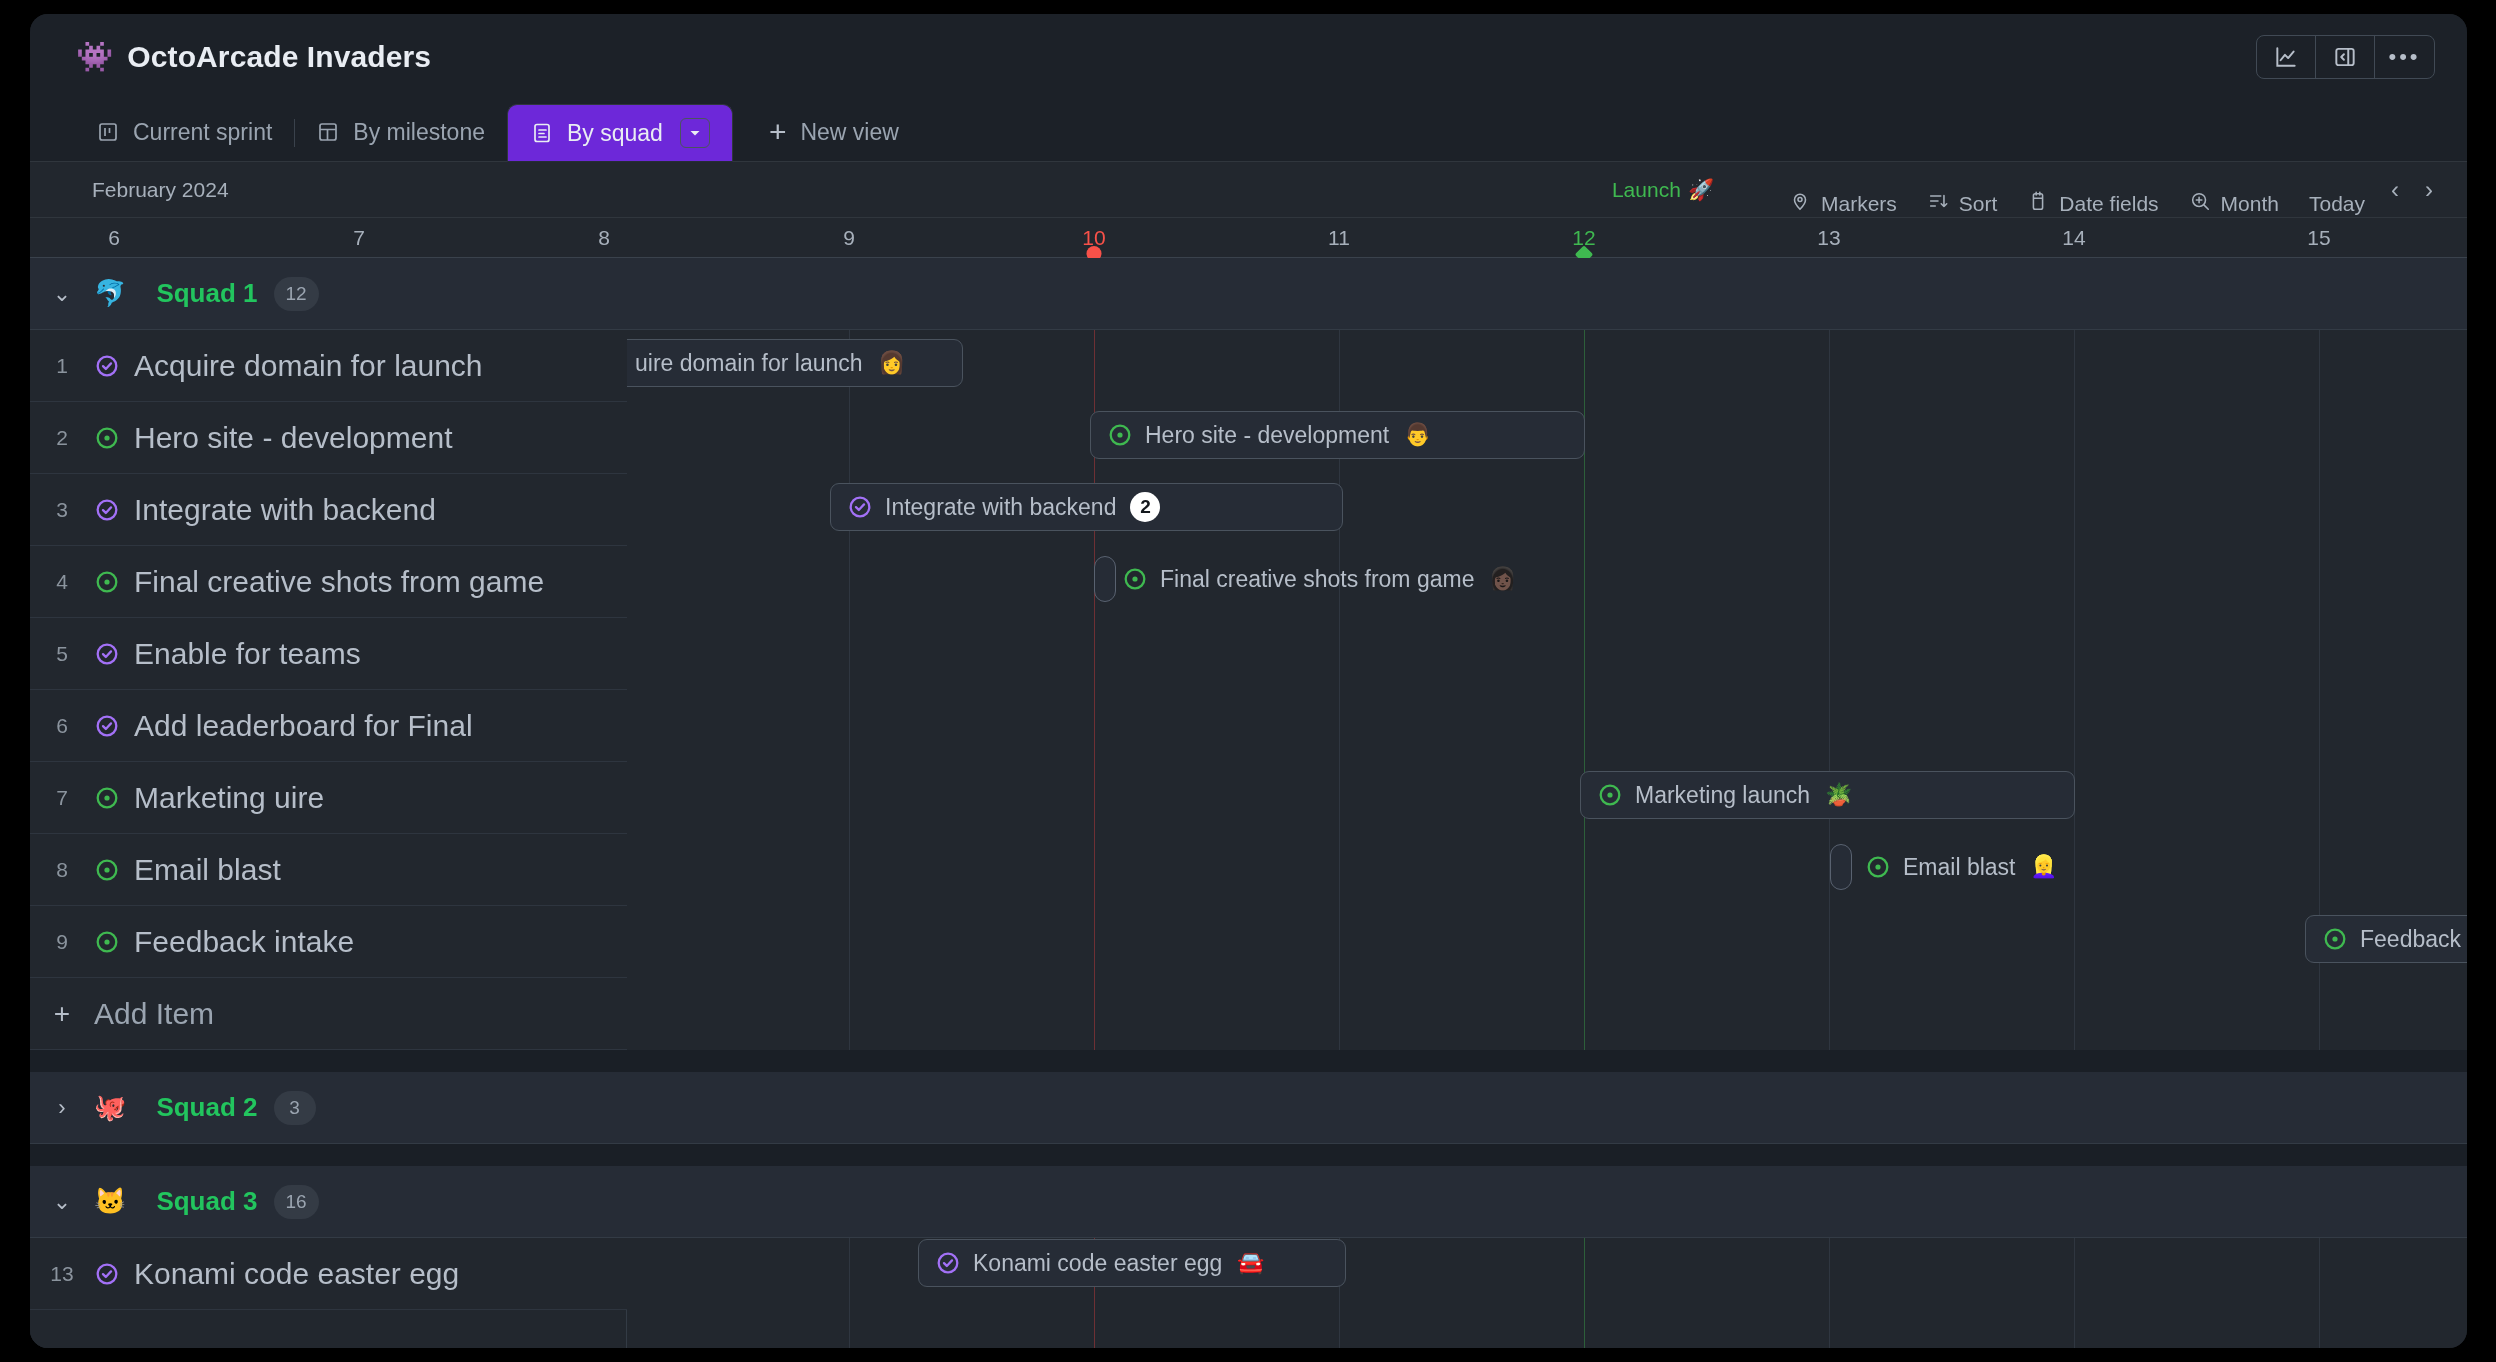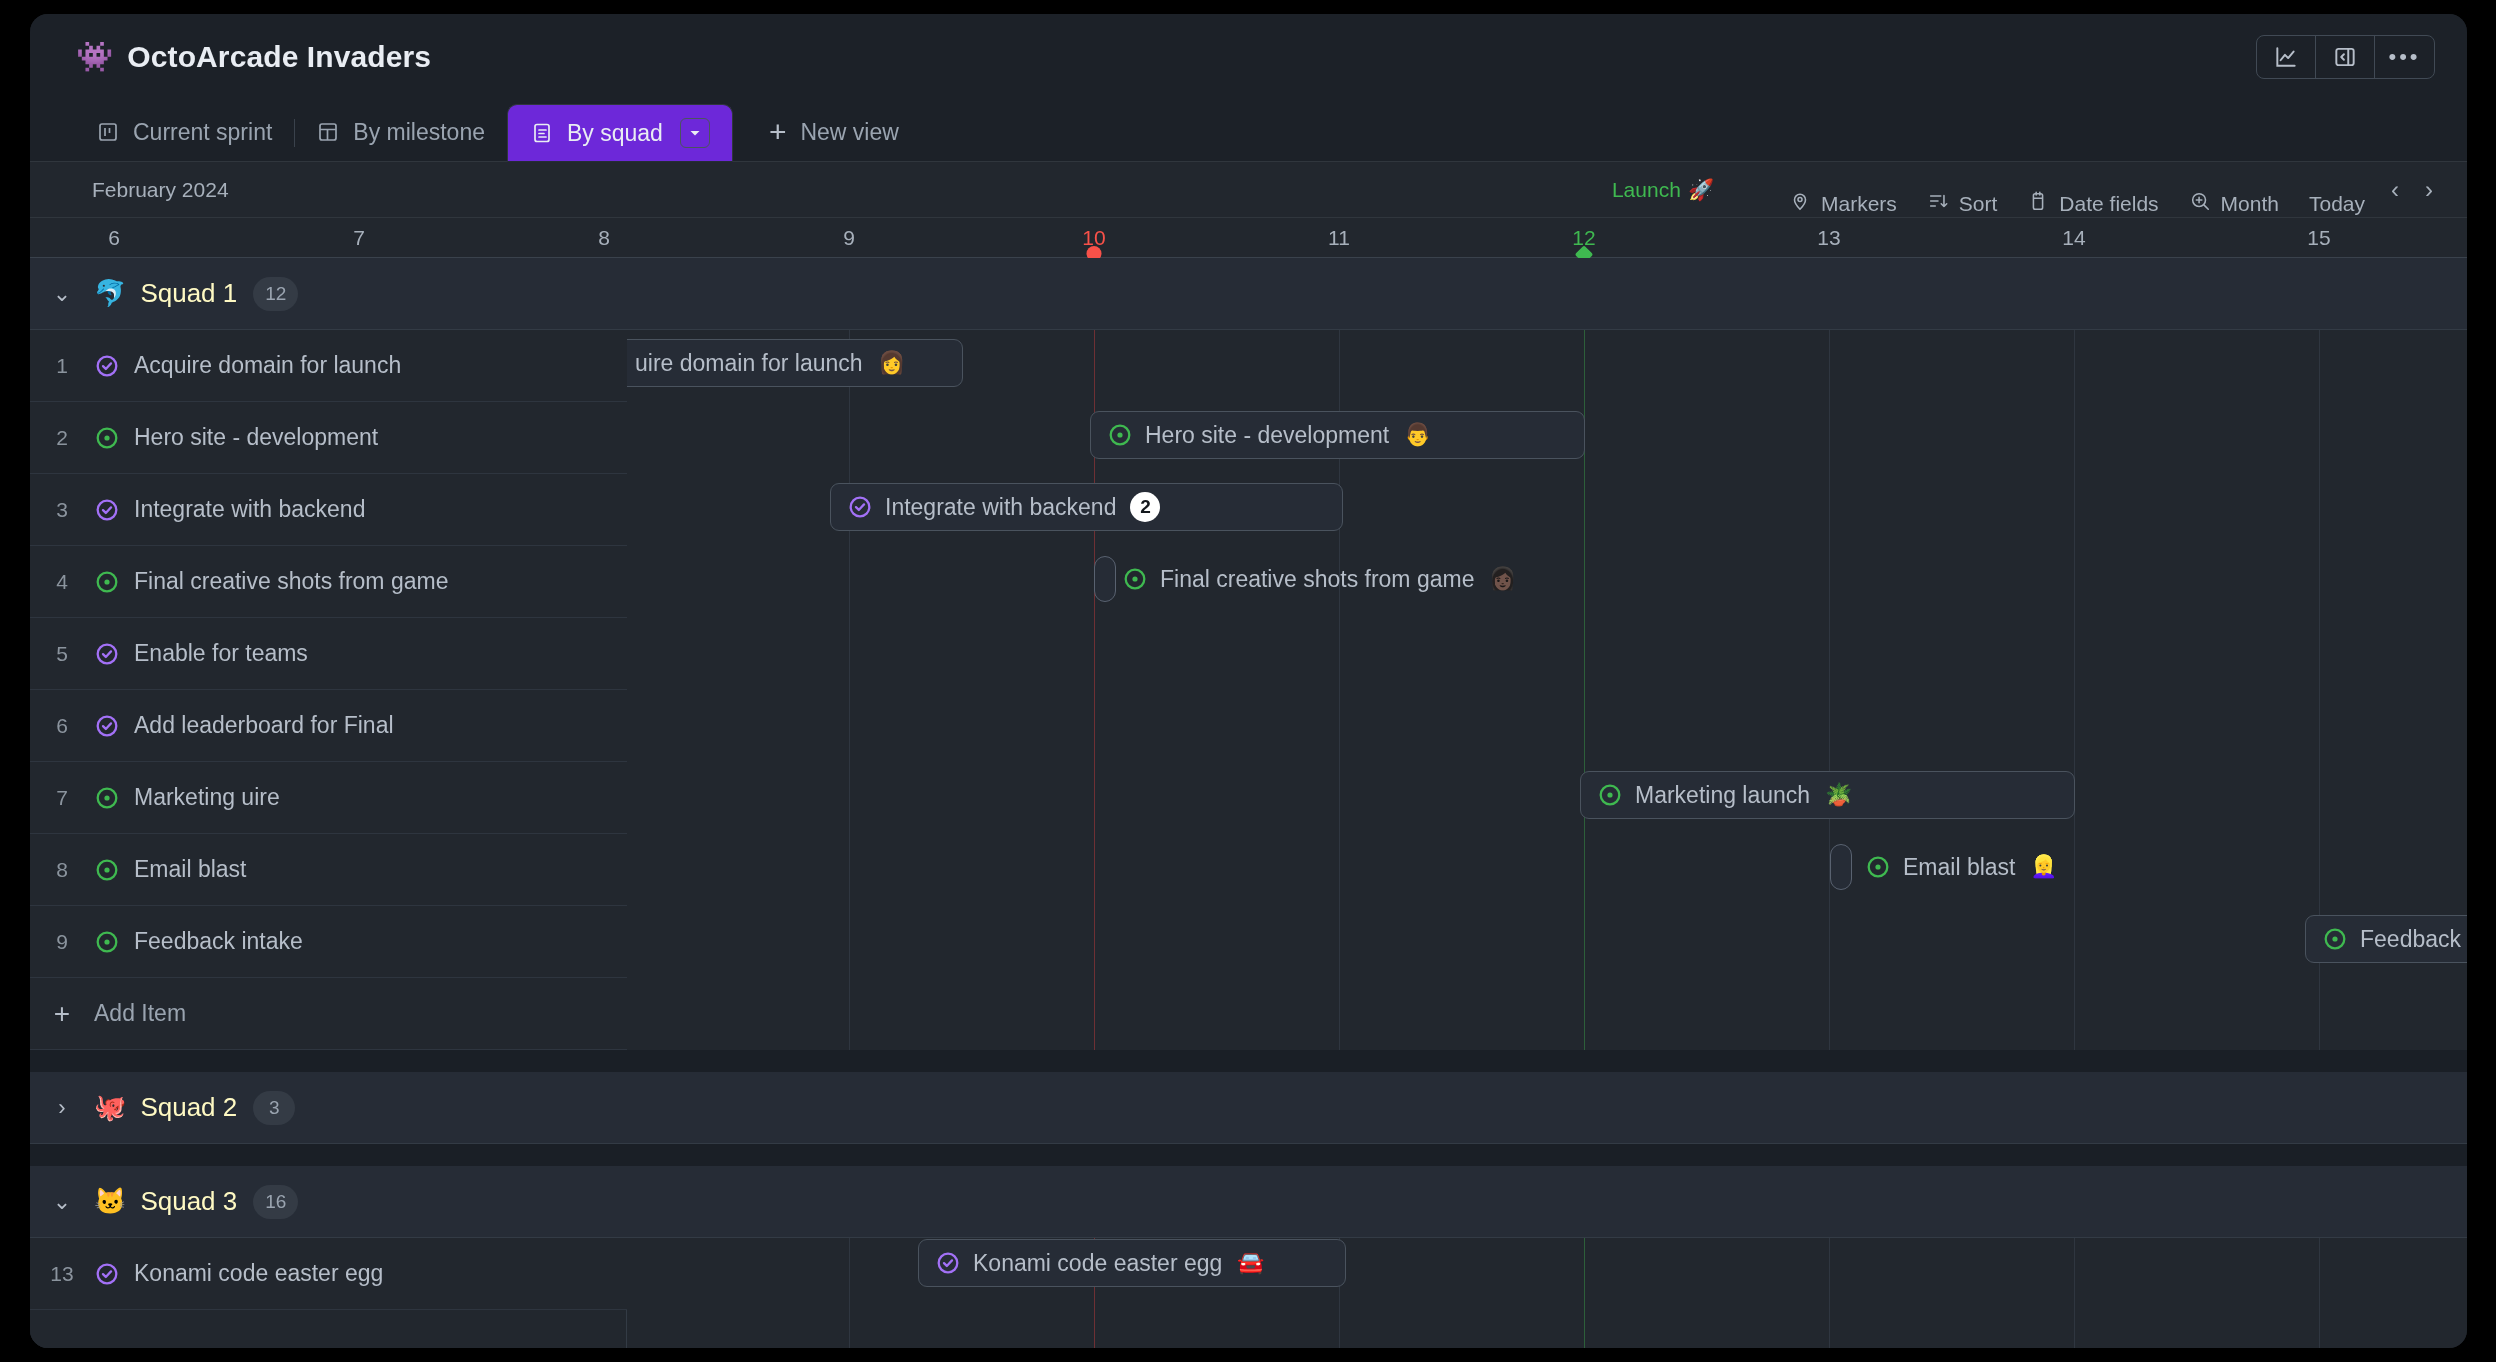--- a/index.html
+++ b/index.html
@@ -141,37 +141,37 @@
 
   .grouphdr {
     position: absolute; left: 0; right: 0;
     height: 72px; display: flex; align-items: center;
     background: #262c36;
     border-bottom: 1px solid #333b45;
     z-index: 7;
   }
   .grouphdr .chev { width: 64px; text-align: center; color: #b6bec9; font-size: 22px; }
   .grouphdr .gemoji { font-size: 26px; margin-right: 14px; }
-  .grouphdr .gname { font-size: 26px; font-weight: normal; color: #fef9c3; }
+  .grouphdr .gname { font-size: 26px; font-weight: bold; color: #22c55e; margin-left: 16px; }
   .count {
     margin-left: 16px; min-width: 42px; height: 34px;
     padding: 0 12px; border-radius: 17px; background: #343b45;
     color: #9aa4b0; font-size: 19px;
     display: inline-flex; align-items: center; justify-content: center;
   }
 
   .row {
     position: absolute; left: 0; width: 597px; height: 72px;
     display: flex; align-items: center;
     border-bottom: 1px solid #2e353f;
     z-index: 7; background: #22272e;
   }
   .row .num { width: 64px; text-align: center; color: #8b949e; font-size: 21px; }
   .row .sico { width: 40px; display: flex; align-items: center; }
-  .row .rlabel { font-size: 23px; color: #b6bec9; }
+  .row .rlabel { font-size: 30px; color: #b6bec9; }
   .row.add .plus { width: 64px; text-align: center; color: #b6bec9; font-size: 28px; }
   .row.add .rlabel { color: #9aa4b0; margin-left: 0; }
 
   .groupgap {
     position: absolute; left: 0; right: 0; height: 22px;
     background: #1a1f26; z-index: 7;
   }
 
   
   .bar {

